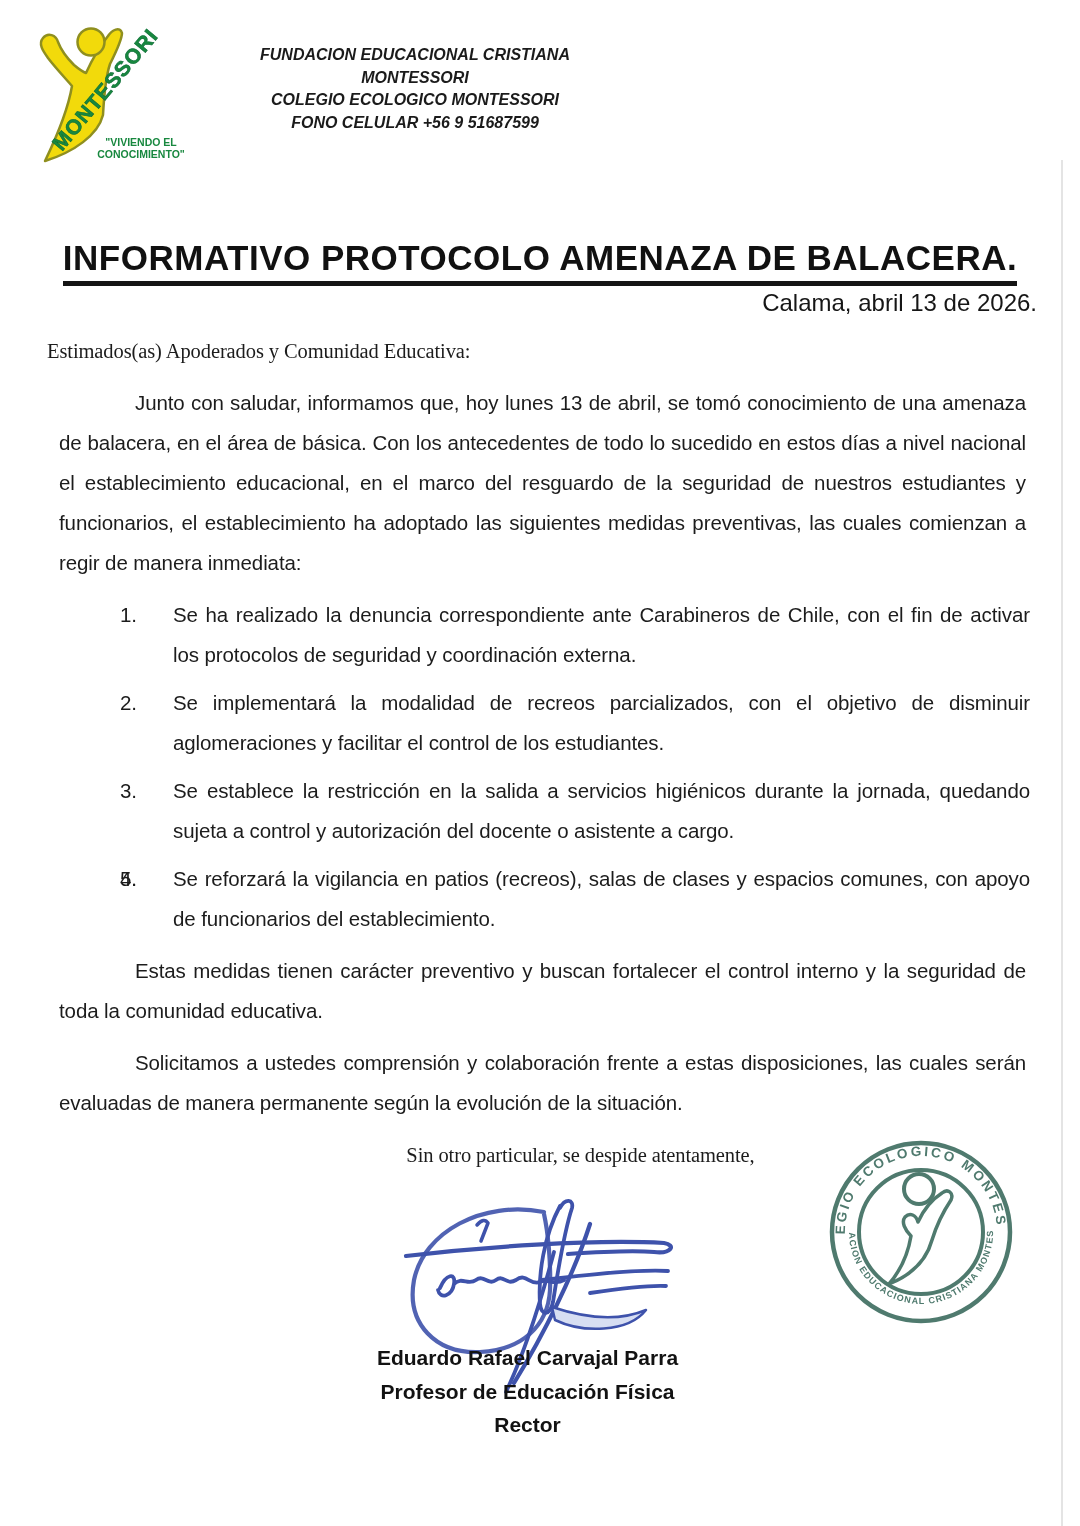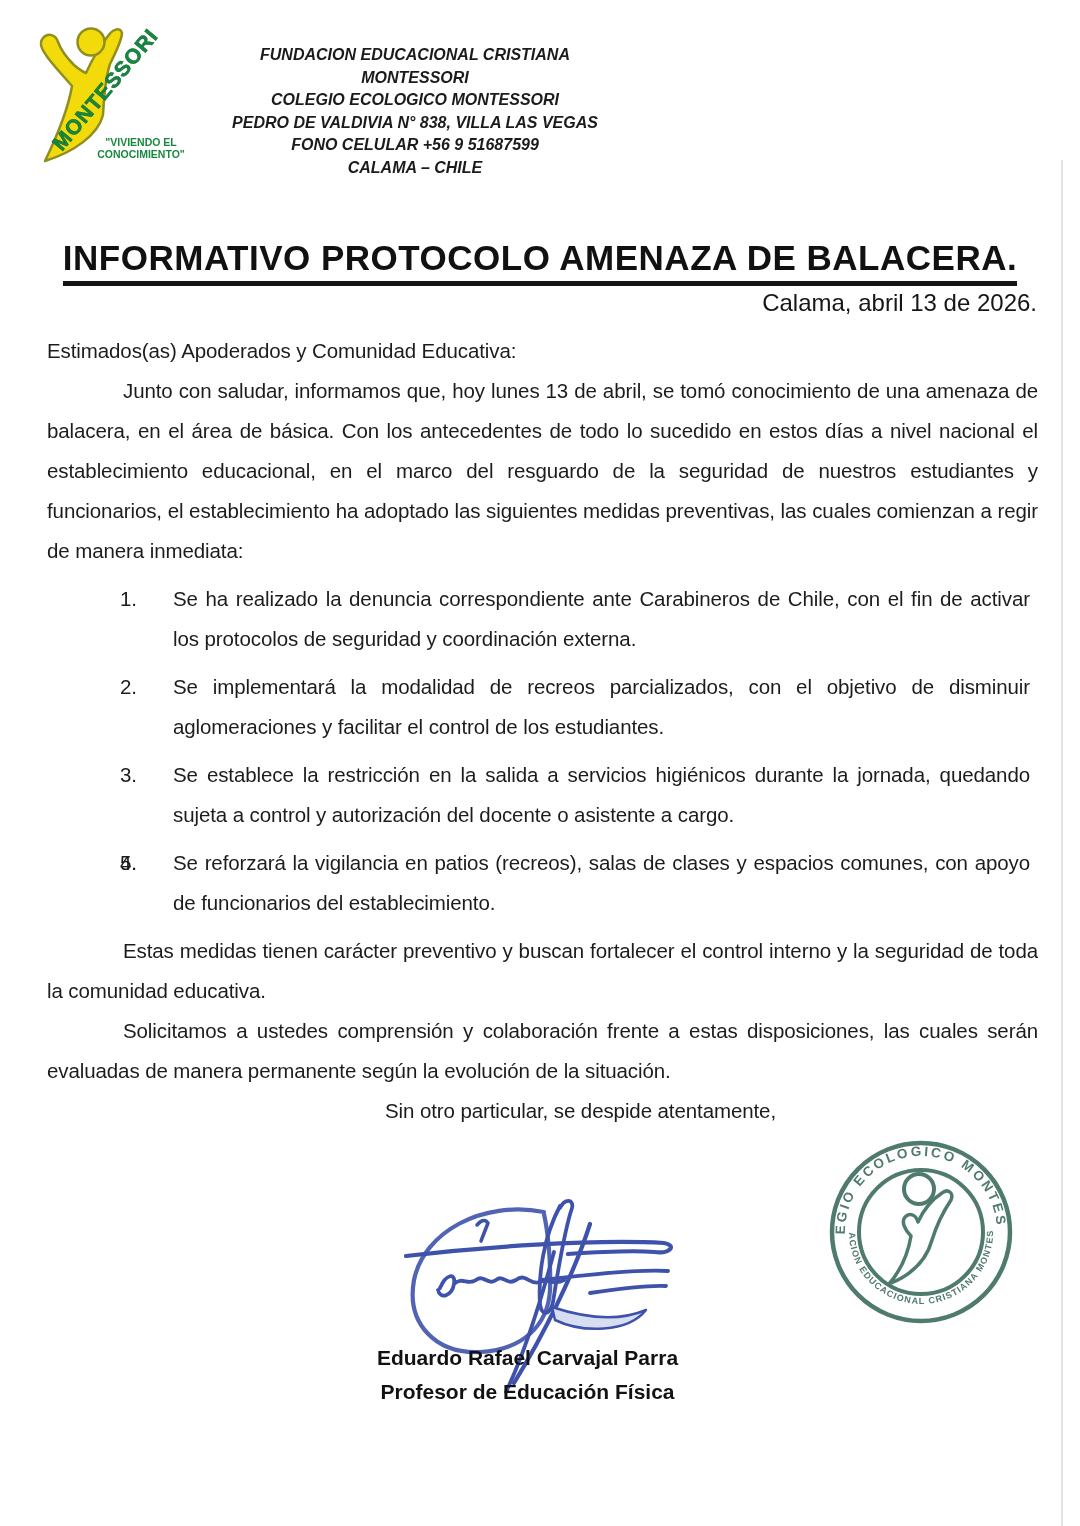--- a/index.html
+++ b/index.html
@@ -19,23 +19,23 @@
   .doc-title span{
     display:inline-block;font-size:35px;font-weight:bold;letter-spacing:.5px;color:#111;
     border-bottom:5px solid #141414;padding-bottom:3px;
   }
   .dateline{position:absolute;top:289px;right:43px;font-size:24px;color:#161616;}
   
   .bodytext{
     position:absolute;left:47px;top:331px;width:991px;
     font-size:20.5px;line-height:40px;letter-spacing:-.1px;color:#1c1c1c;
   }
-  .para{margin:0;text-align:justify;}
+  .para{margin:12px;text-align:justify;}
   .indent{text-indent:76px;}
-  .salutation{margin:0;text-align:left;}
+  .salutation{margin:0;text-align:left;font-family:Liberation Serif, serif;}
   .measure{position:relative;padding-left:118px;}
   .measure .num{position:absolute;left:73px;top:0;}
   .measure p{margin:8px;text-align:justify;}
   
   .sign-svg{position:absolute;left:392px;top:1192px;width:300px;height:205px;}
   .seal-svg{position:absolute;left:815px;top:1126px;width:212px;height:212px;}
   .sig-block{
     position:absolute;top:1341px;left:0;width:1055px;text-align:center;
     font-weight:bold;font-size:21px;line-height:33.5px;color:#121212;
   }
@@ -63,23 +63,21 @@
       <circle cx="63" cy="22" r="13.5" fill="#f2da0b" stroke="#8f8f1f" stroke-width="2.5"></circle>
     </g>
     <text transform="translate(34,132) rotate(-50)" font-size="21" font-weight="bold" letter-spacing="1" fill="#18883f" stroke="#0b6b35" stroke-width="0.6">MONTESSORI</text>
     <text x="113" y="126" text-anchor="middle" font-size="10.5" font-weight="bold" fill="#18883f">"VIVIENDO EL</text>
     <text x="113" y="138" text-anchor="middle" font-size="10.5" font-weight="bold" fill="#18883f">CONOCIMIENTO"</text>
   </svg>
 
   <div class="letterhead">
     <div>FUNDACION EDUCACIONAL CRISTIANA MONTESSORI</div>
     <div>COLEGIO ECOLOGICO MONTESSORI</div>
-    <div>PEDRO DE VALDIVIA N° 838, VILLA LAS VEGAS</div>
     <div>FONO CELULAR +56 9 51687599</div>
-    <div>CALAMA – CHILE</div>
   </div>
 
   <div class="doc-title">
     <span>INFORMATIVO PROTOCOLO AMENAZA DE BALACERA.</span>
   </div>
   <div class="dateline">Calama, abril 13 de 2026.</div>
 
   <div class="bodytext">
     <p class="salutation">Estimados(as) Apoderados y Comunidad Educativa:</p>
     <p class="para indent">Junto con saludar, informamos que, hoy lunes 13 de abril, se tomó conocimiento de una amenaza de balacera, en el área de básica. Con los antecedentes de todo lo sucedido en estos días a nivel nacional el establecimiento educacional, en el marco del resguardo de la seguridad de nuestros estudiantes y funcionarios, el establecimiento ha adoptado las siguientes medidas preventivas, las cuales comienzan a regir de manera inmediata:</p>
@@ -145,16 +143,17 @@
                C 108,85 116,74 127,67
                C 133,62 139,67 136,74
                C 128,86 121,101 117,114
                C 111,136 94,150 74,158 Z" stroke-width="3.5" stroke-linejoin="round"></path>
     </g>
   </svg>
 
   <div class="sig-block">
     <div>Eduardo Rafael Carvajal Parra</div>
     <div>Profesor de Educación Física</div>
+    <div>Rector</div>
   </div>
 
   <div class="scan-edge"></div>
 </div>
 
 </body></html>

